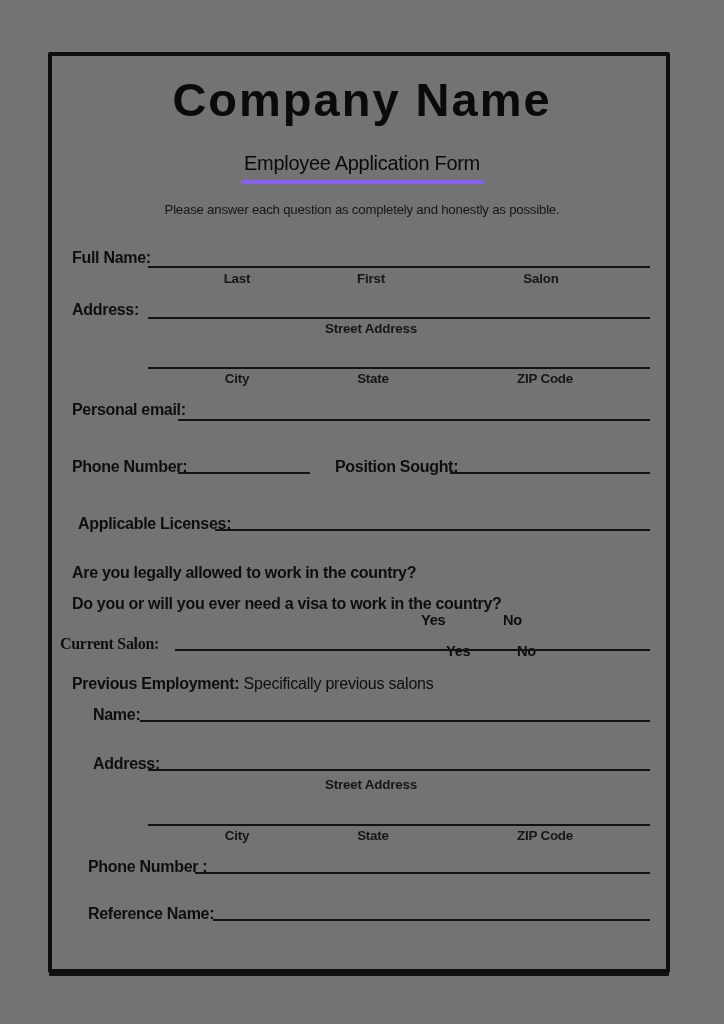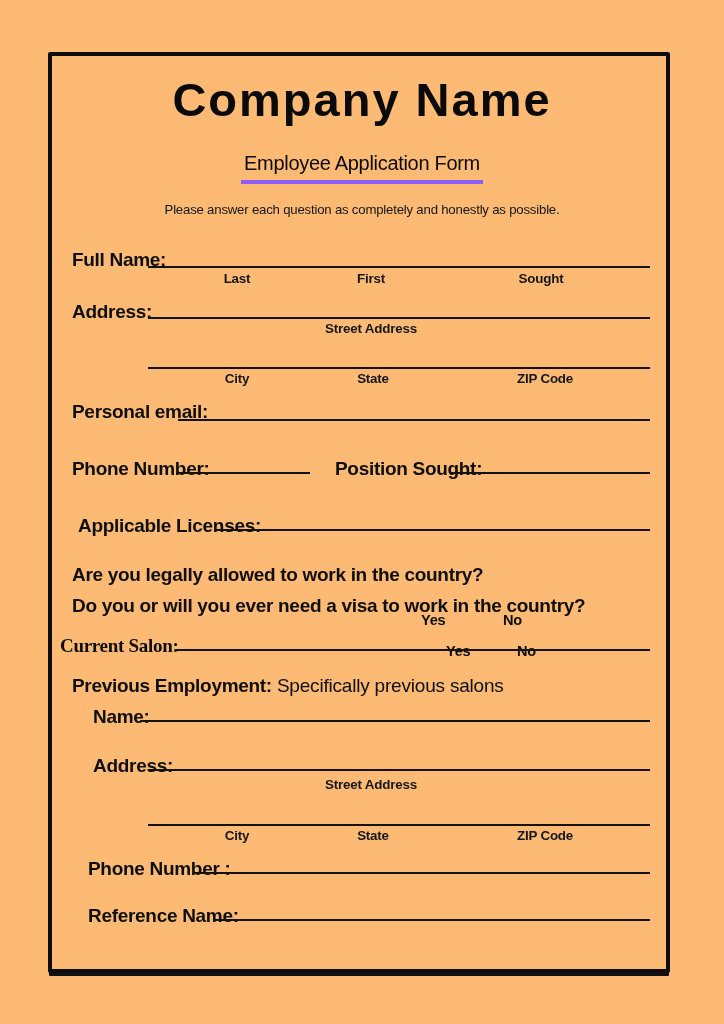--- a/index.html
+++ b/index.html
@@ -5,21 +5,21 @@
   * { margin: 0; padding: 0; box-sizing: border-box; }
   html, body { background: #ffffff; }
   body {
     font-family: "Liberation Sans", "DejaVu Sans", sans-serif;
     color: #0f0f0f;
   }
   .page {
     position: relative;
     width: 724px;
     height: 1024px;
-    background: #fdba74;
+    background: #737373;
     overflow: hidden;
   }
   .frame {
     position: absolute;
     left: 48px;
     top: 52px;
     width: 622px;
     height: 921px;
     border: 4px solid #0d0d0d;
     border-radius: 2px;
@@ -61,21 +61,21 @@
     top: 202px;
     width: 100%;
     text-align: center;
     font-size: 13.2px;
     letter-spacing: -0.2px;
     color: #151515;
     white-space: nowrap;
   }
   .lbl {
     position: absolute;
-    font-size: 19px;
+    font-size: 16px;
     font-weight: 700;
     letter-spacing: -0.3px;
     white-space: nowrap;
     color: #0e0e0e;
   }
   .note {
     font-weight: 400;
     letter-spacing: -0.2px;
   }
   .sub {
@@ -114,21 +114,21 @@
   <div class="title-wrap">
     <span class="form-title">Employee Application Form</span>
   </div>
 
   <div class="subtitle">Please answer each question as completely and honestly as possible.</div>
 
   <span class="lbl" style="left:72px; top:249px;">Full Name:</span>
   <div class="line" style="left:148px; top:266px; width:502px;"></div>
   <span class="sub" style="left:237px; top:271px;">Last</span>
   <span class="sub" style="left:371px; top:271px;">First</span>
-  <span class="sub" style="left:541px; top:271px;">Sought</span>
+  <span class="sub" style="left:541px; top:271px;">Salon</span>
 
   <span class="lbl" style="left:72px; top:301px;">Address:</span>
   <div class="line" style="left:148px; top:317px; width:502px;"></div>
   <span class="sub" style="left:371px; top:321px;">Street Address</span>
   <div class="line" style="left:148px; top:367px; width:502px;"></div>
   <span class="sub" style="left:237px; top:371px;">City</span>
   <span class="sub" style="left:373px; top:371px;">State</span>
   <span class="sub" style="left:545px; top:371px;">ZIP Code</span>
 
   <span class="lbl" style="left:72px; top:401px;">Personal email:</span>

